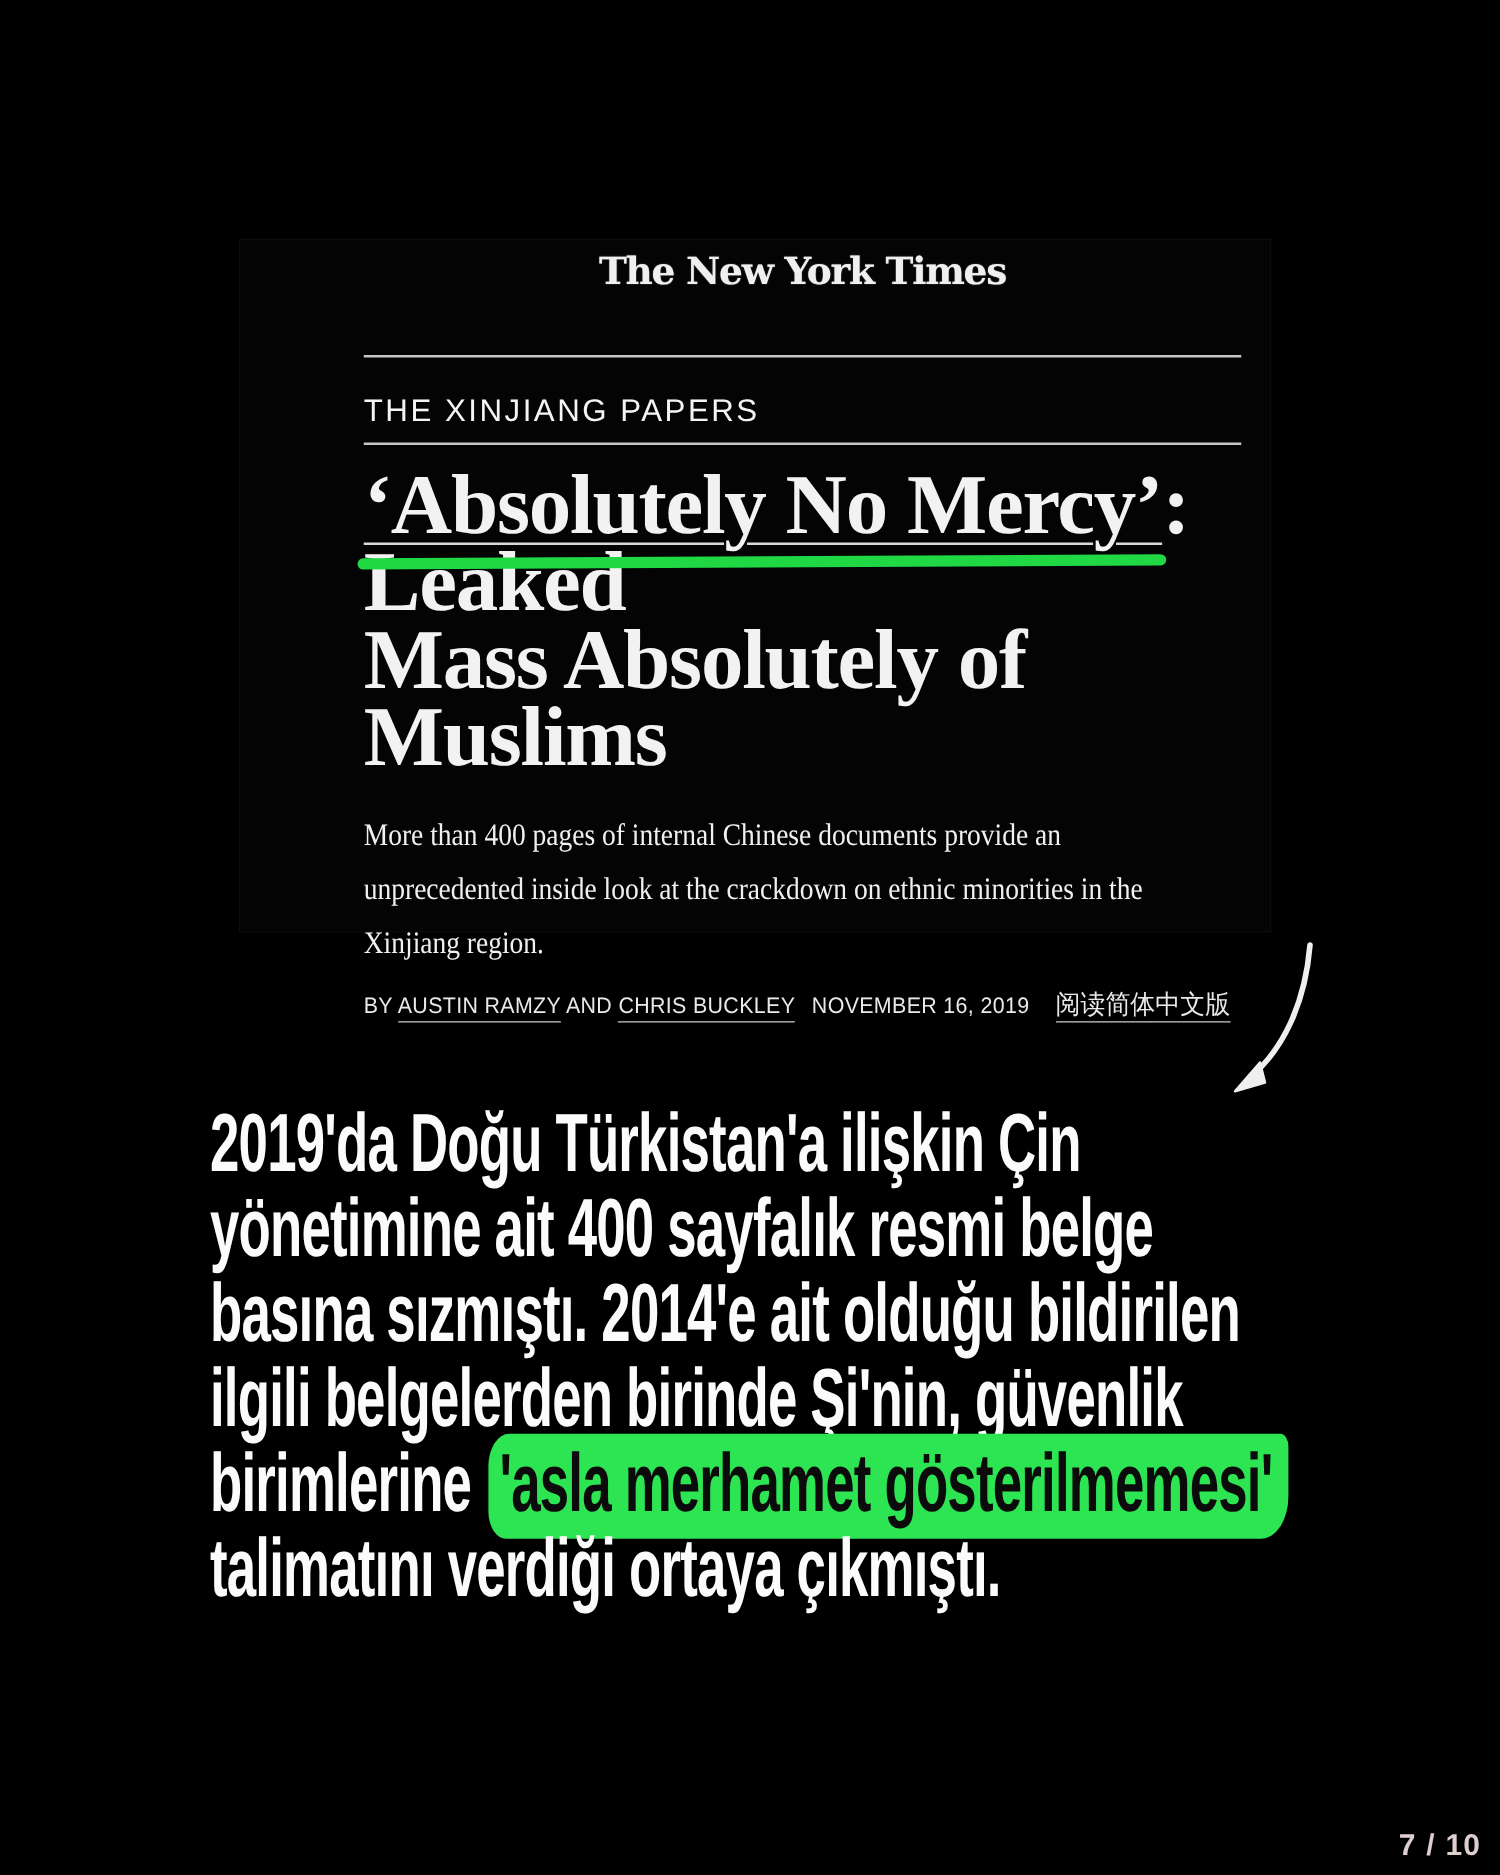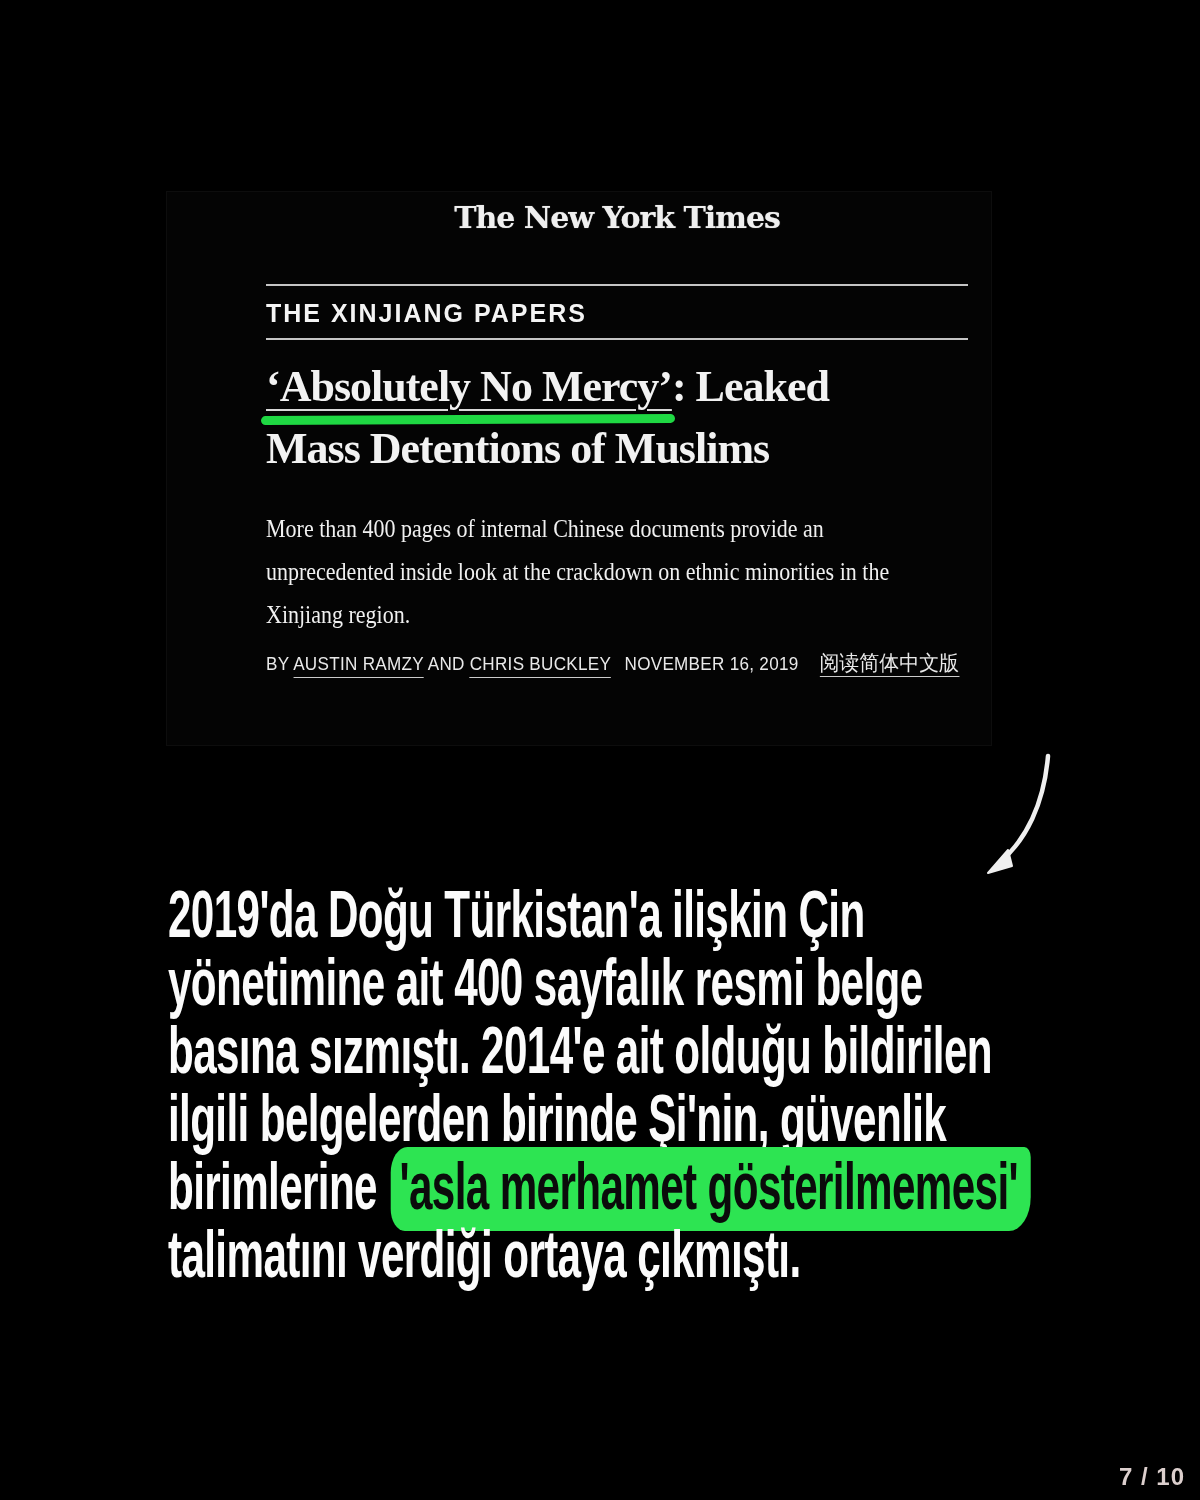--- a/index.html
+++ b/index.html
@@ -7,21 +7,21 @@
   body {
     position: relative;
     background: var(--bg, #000);
     overflow: hidden;
     font-family: "Liberation Sans", sans-serif;
   }
 
   
   .nyt-card {
     position: absolute;
-    left: 167px; top: 192px;
+    left: 192px; top: 192px;
     width: 824px; height: 553px;
     background: var(--card-bg, #040404);
     box-shadow: 0 0 0 1px rgba(255,255,255,0.05);
   }
   .nyt-content {
     margin-left: 99px;
     width: 702px;
   }
   .masthead {
     padding-top: 8px;
@@ -34,31 +34,31 @@
     text-shadow: 0 0 1px rgba(255,255,255,0.55);
   }
   .rule {
     height: 2px;
     background: #d6d6d6;
     opacity: 0.92;
   }
   .rule-1 { margin-top: 49px; }
   .rule-2 { margin-top: 10px; }
   .kicker {
-    margin-top: 13px;
-    font-weight: 700;
+    margin-top: 29px;
+    font-weight: 400;
     font-size: 25px;
     letter-spacing: 2px;
     color: #f4f4f4;
   }
   .headline {
     margin-top: 16px;
     font-family: "Liberation Serif", serif;
     font-weight: 700;
-    font-size: 44px;
+    font-size: 68px;
     line-height: 62px;
     letter-spacing: -1px;
     color: #f2f2f2;
   }
   .headline .quote {
     position: relative;
     text-decoration: underline;
     text-decoration-thickness: 2px;
     text-underline-offset: 8px;
     text-decoration-color: rgba(255,255,255,0.85);
@@ -151,21 +151,21 @@
 <body>
 
 <div class="nyt-card">
   <div class="nyt-content">
     <div class="masthead">The New York Times</div>
     <div class="rule rule-1"></div>
     <div class="kicker">THE XINJIANG PAPERS</div>
     <div class="rule rule-2"></div>
     <div class="headline">
       <div><span class="quote"><span>‘Absolutely No Mercy’</span><span class="green-mark"></span></span><span>: Leaked</span></div>
-      <div>Mass Detentions of Muslims</div>
+      <div>Mass Absolutely of Muslims</div>
     </div>
     <div class="dek">
       <div>More than 400 pages of internal Chinese documents provide an</div>
       <div>unprecedented inside look at the crackdown on ethnic minorities in the</div>
       <div>Xinjiang region.</div>
     </div>
     <div class="byline"><span>BY </span><span class="link">AUSTIN RAMZY</span><span> AND </span><span class="link">CHRIS BUCKLEY</span><span class="date">NOVEMBER 16, 2019</span><span class="cn">阅读简体中文版</span></div>
   </div>
 </div>
 

